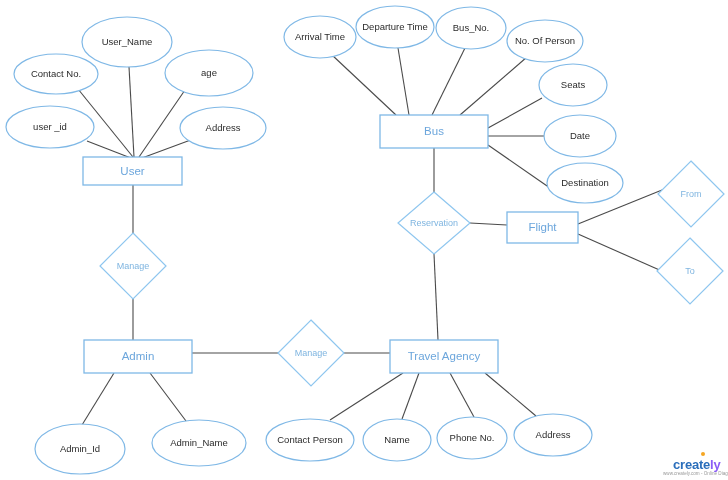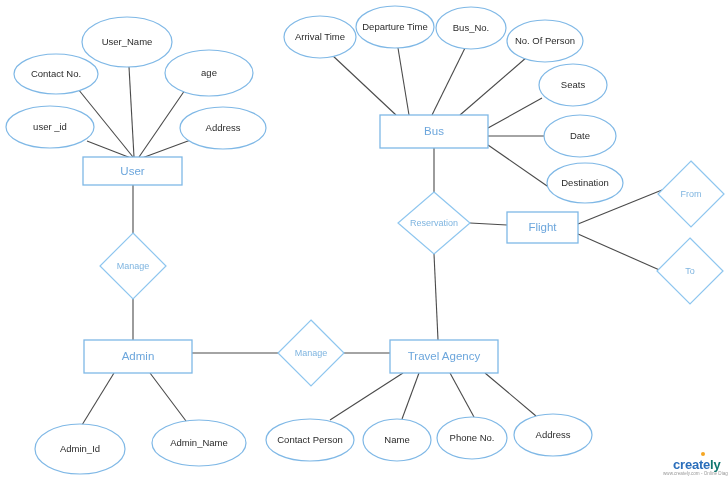--- a/index.html
+++ b/index.html
@@ -65,21 +65,21 @@
   }
   .wm-main {
     position: absolute;
     font-family: "Liberation Sans", sans-serif;
     font-size: 13px;
     font-weight: bold;
     color: #2a6ebb;
     letter-spacing: -0.2px;
     white-space: nowrap;
   }
-  .wm-accent { color: #0f766e; }
+  .wm-accent { color: #8b5cf6; }
   .wm-sub {
     position: absolute;
     font-family: "Liberation Sans", sans-serif;
     font-size: 4.6px;
     color: #9a9a9a;
     white-space: nowrap;
   }
   .wm-dot {
     position: absolute;
     width: 4px;

